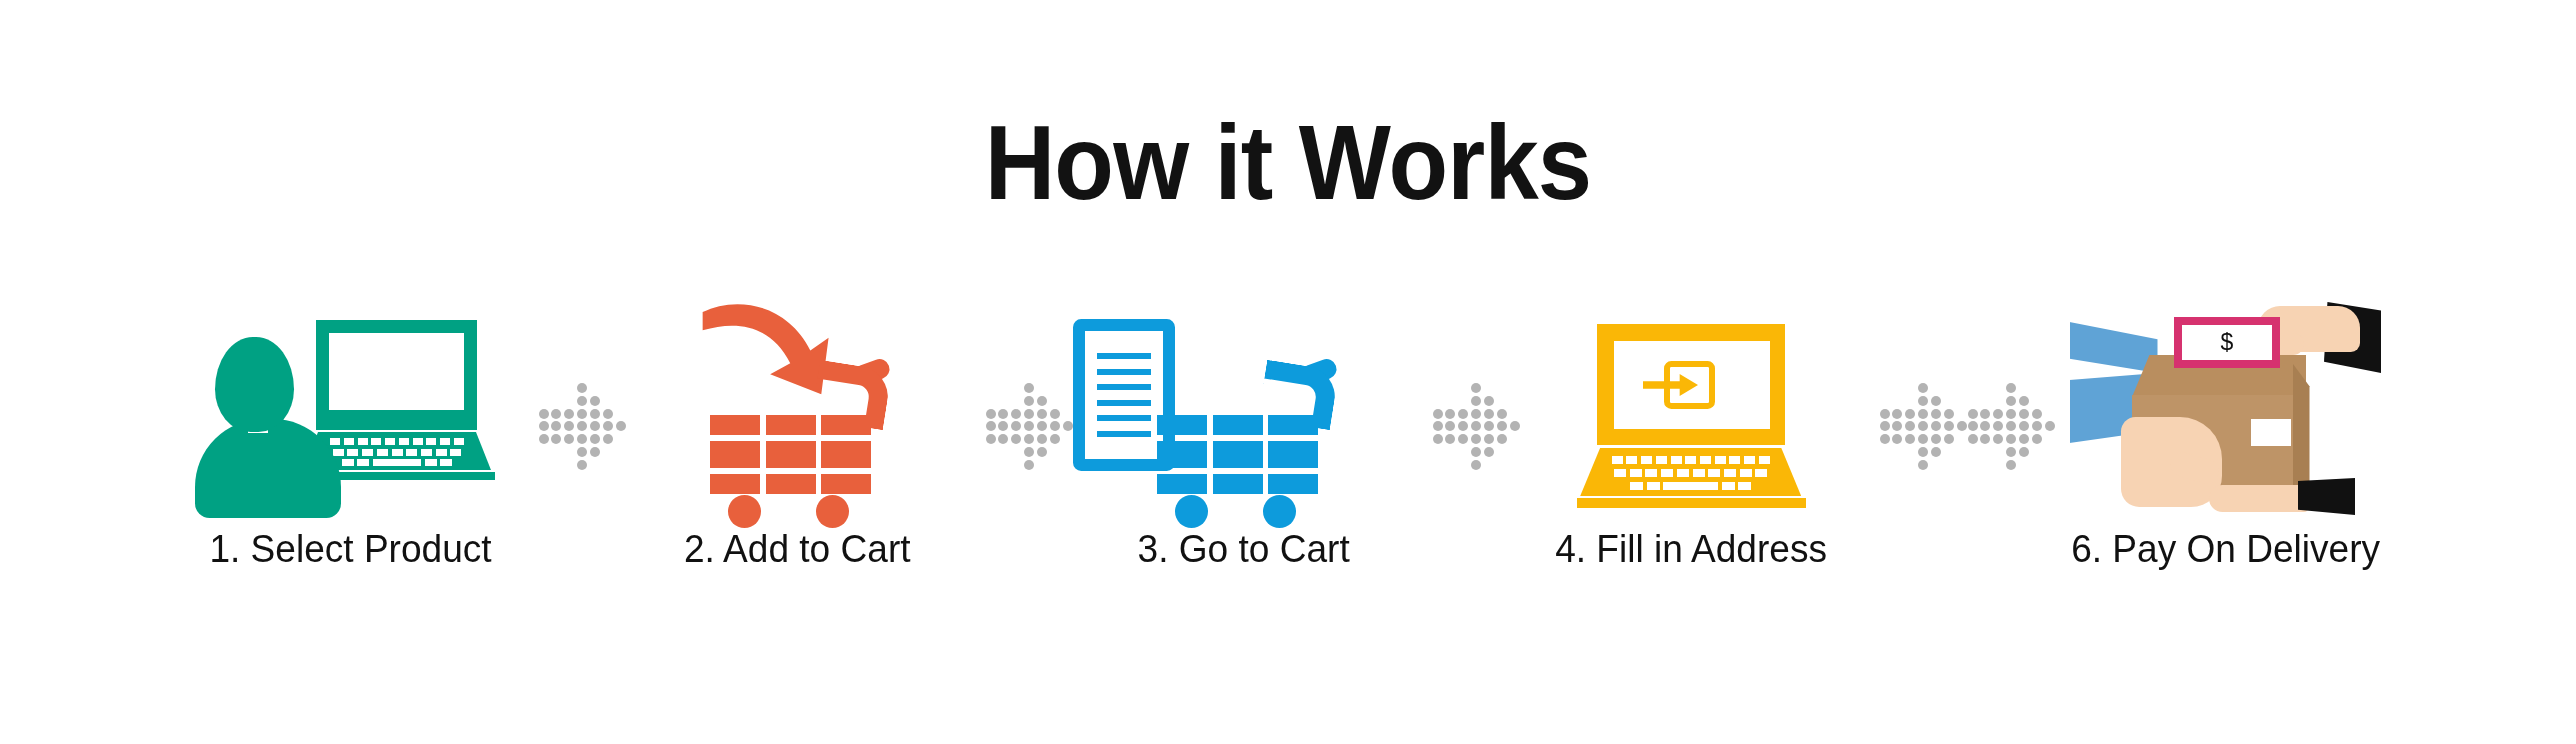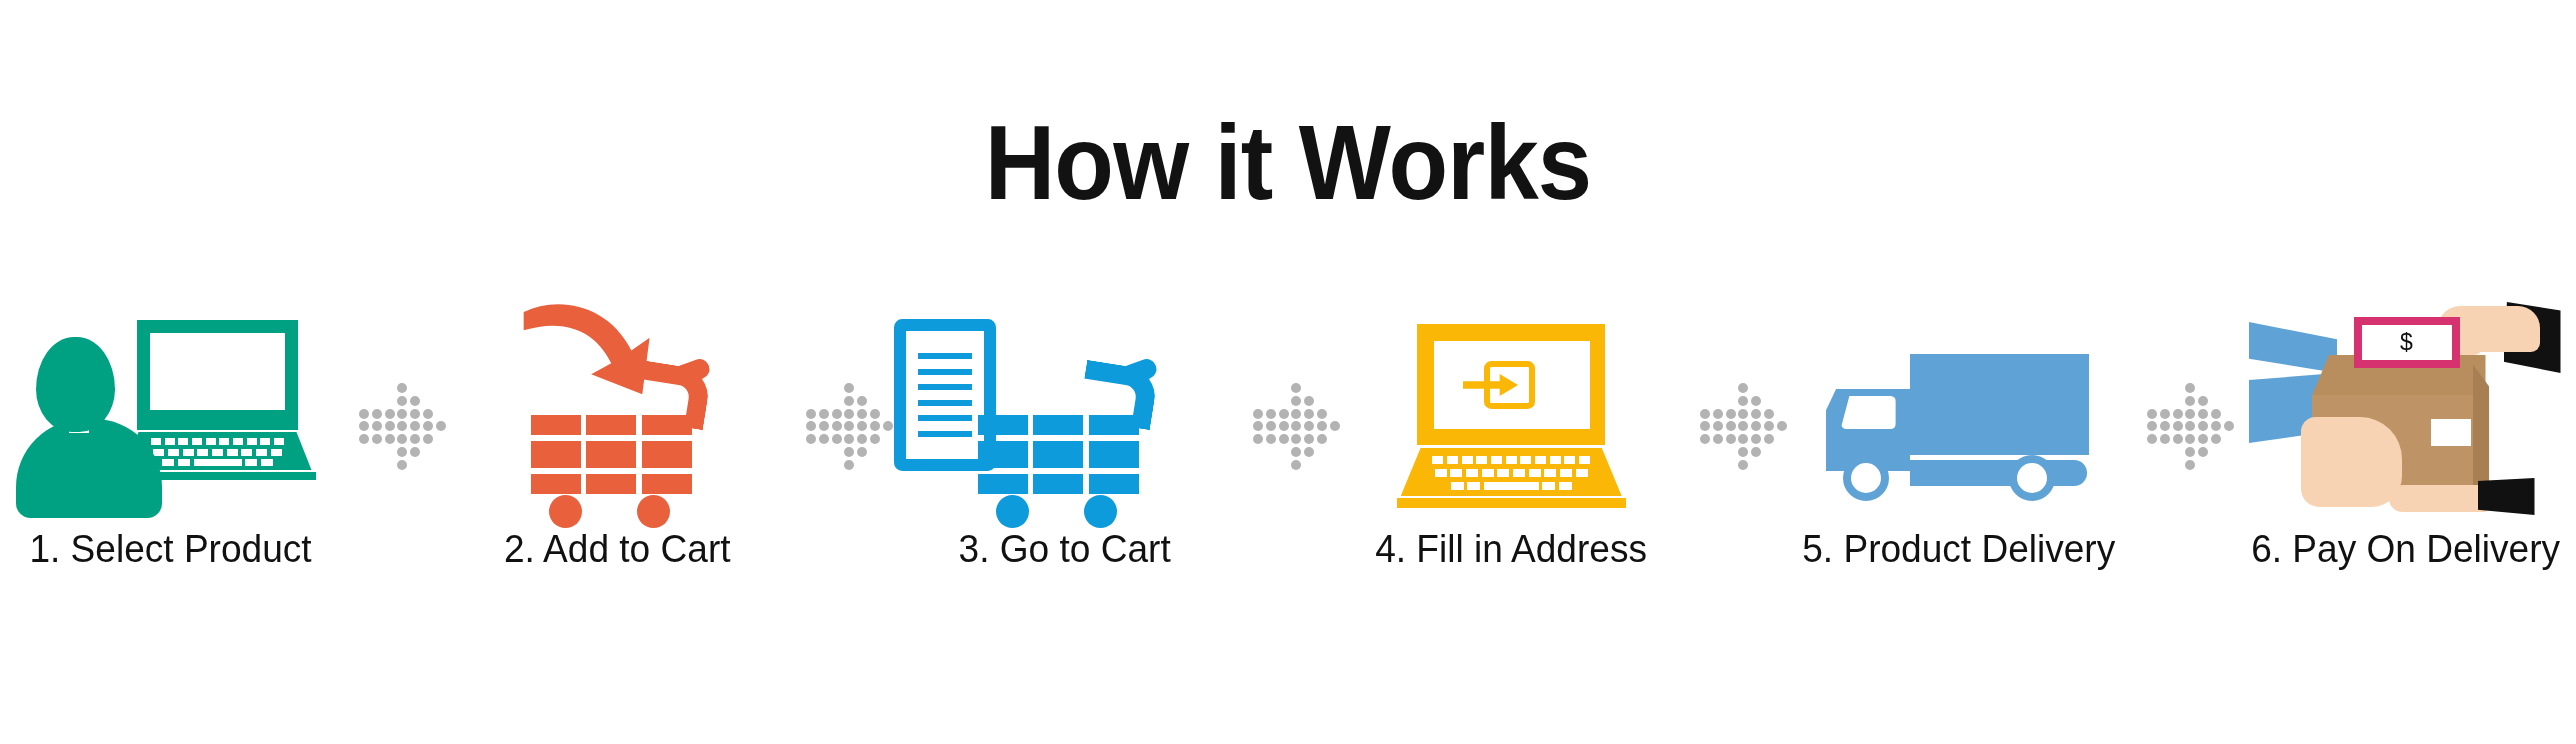--- a/index.html
+++ b/index.html
@@ -485,33 +485,20 @@
         <i class="dot" style="left:27.4px;top:51px"></i>
         <i class="dot" style="left:40px;top:51px"></i>
         <i class="dot" style="left:53px;top:51px"></i>
         <i class="dot" style="left:66px;top:51px"></i>
       <i class="dot" style="left:40px;top:64px"></i>
         <i class="dot" style="left:53px;top:64px"></i>
       <i class="dot" style="left:40px;top:77px"></i>
     </div>
   </div>
 
-  <div class="step">
-    <div class="art">
-      <div class="truck" style="--c:#5FA3D6">
-        <div class="box"></div>
-        <div class="chassis"></div>
-        <div class="cab"></div>
-        <div class="win"></div>
-        <div class="wheel" style="left:16.5px"></div>
-        <div class="wheel" style="left:183px"></div>
-      </div>
-    </div>
-    <div class="caption">5. Product Delivery</div>
-  </div>
 
   <div class="sep">
     <div class="dots">
       <i class="dot" style="left:40px;top:0"></i>
       <i class="dot" style="left:40px;top:12.8px"></i>
         <i class="dot" style="left:53px;top:12.8px"></i>
       <i class="dot" style="left:1.8px;top:25.6px"></i>
         <i class="dot" style="left:14.6px;top:25.6px"></i>
         <i class="dot" style="left:27.4px;top:25.6px"></i>
         <i class="dot" style="left:40px;top:25.6px"></i>

